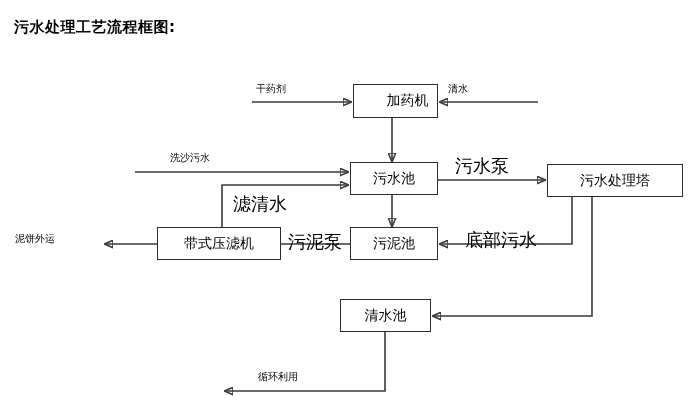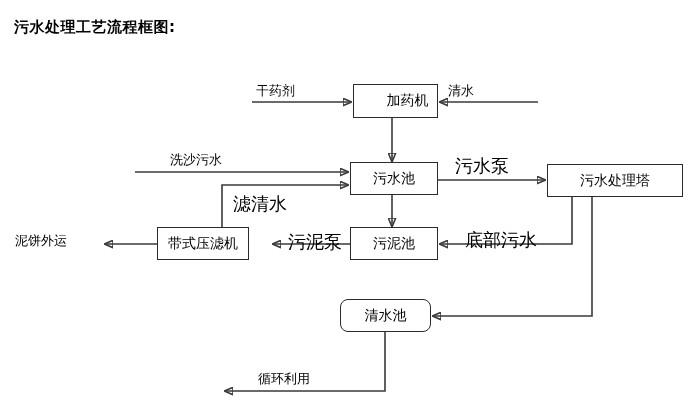--- a/index.html
+++ b/index.html
@@ -43,21 +43,21 @@
   }
   .edge-label {
     position: absolute;
     font-size: 18px;
     white-space: nowrap;
     z-index: 4;
     background: transparent;
   }
   .term-label {
     position: absolute;
-    font-size: 13px;
+    font-size: 10px;
     white-space: nowrap;
     z-index: 4;
   }
   svg#wires {
     position: absolute;
     left: 0;
     top: 0;
     width: 700px;
     height: 420px;
     z-index: 1;
@@ -109,25 +109,25 @@
 
     <polyline points="385,332 385,391 225,391" marker-end="url(#ah)"></polyline>
   </svg>
 
   <div class="node" style="left:353px; top:84px; width:85px; height:34px;padding-left:24px;">加药机</div>
 
   <div class="node" style="left:350px; top:162px; width:88px; height:33px;">污水池</div>
 
   <div class="node" style="left:547px; top:164px; width:136px; height:33px;">污水处理塔</div>
 
-  <div class="node" style="left:157px; top:227px; width:92px; height:33px;">带式压滤机</div>
+  <div class="node" style="left:157px; top:227px; width:124px; height:33px;">带式压滤机</div>
 
   <div class="node" style="left:350px; top:227px; width:88px; height:33px;text-align:center;">污泥池</div>
 
-  <div class="node" style="left:340px; top:299px; width:91px; height:33px;border-radius:8px;">清水池</div>
+  <div class="node" style="left:340px; top:299px; width:91px; height:33px;">清水池</div>
 
   <div class="term-label" style="left:256px; top:82px;">干药剂</div>
 
   <div class="term-label" style="left:448px; top:82px;">清水</div>
 
   <div class="term-label" style="left:170px; top:151px;">洗沙污水</div>
 
   <div class="term-label" style="left:15px; top:232px;">泥饼外运</div>
 
   <div class="term-label" style="left:258px; top:370px;">循环利用</div>

